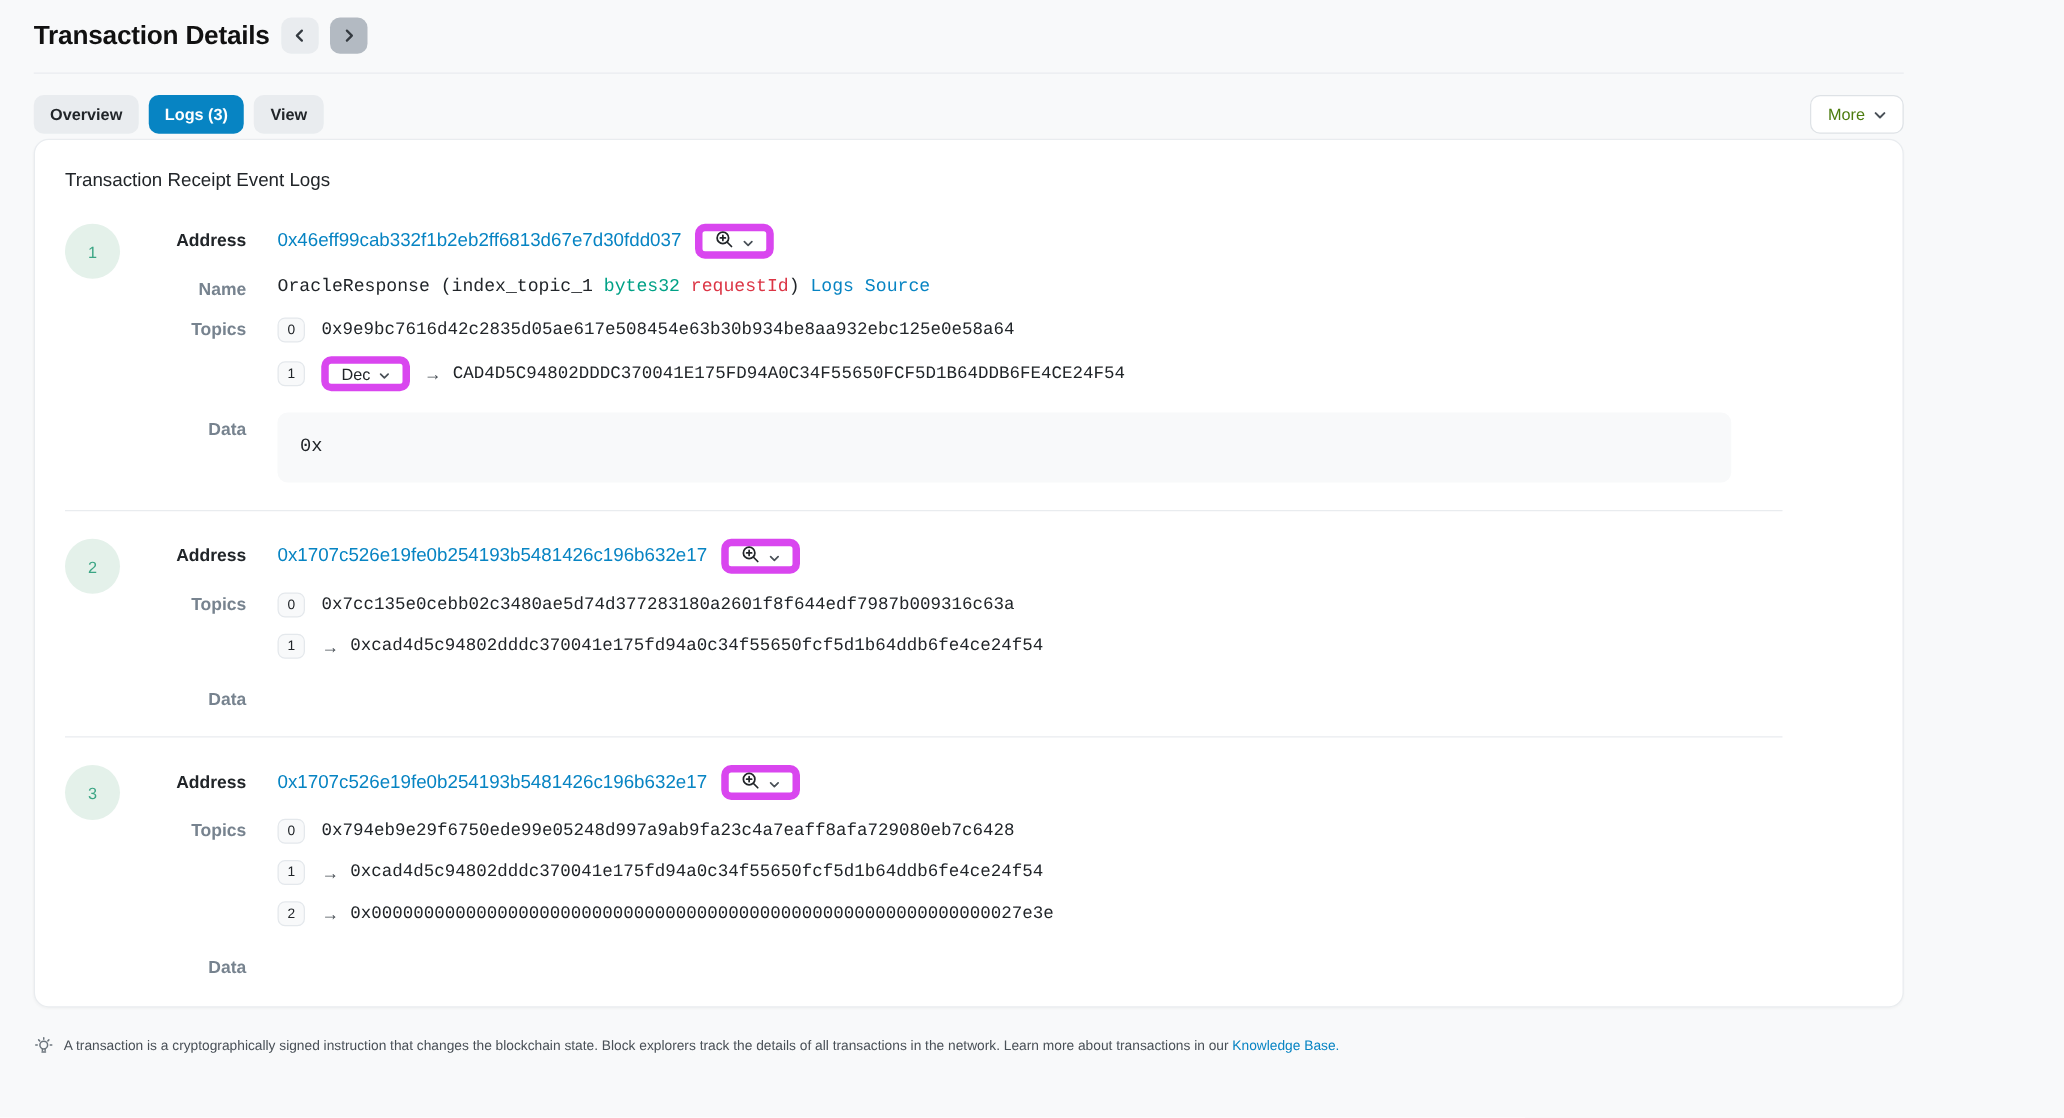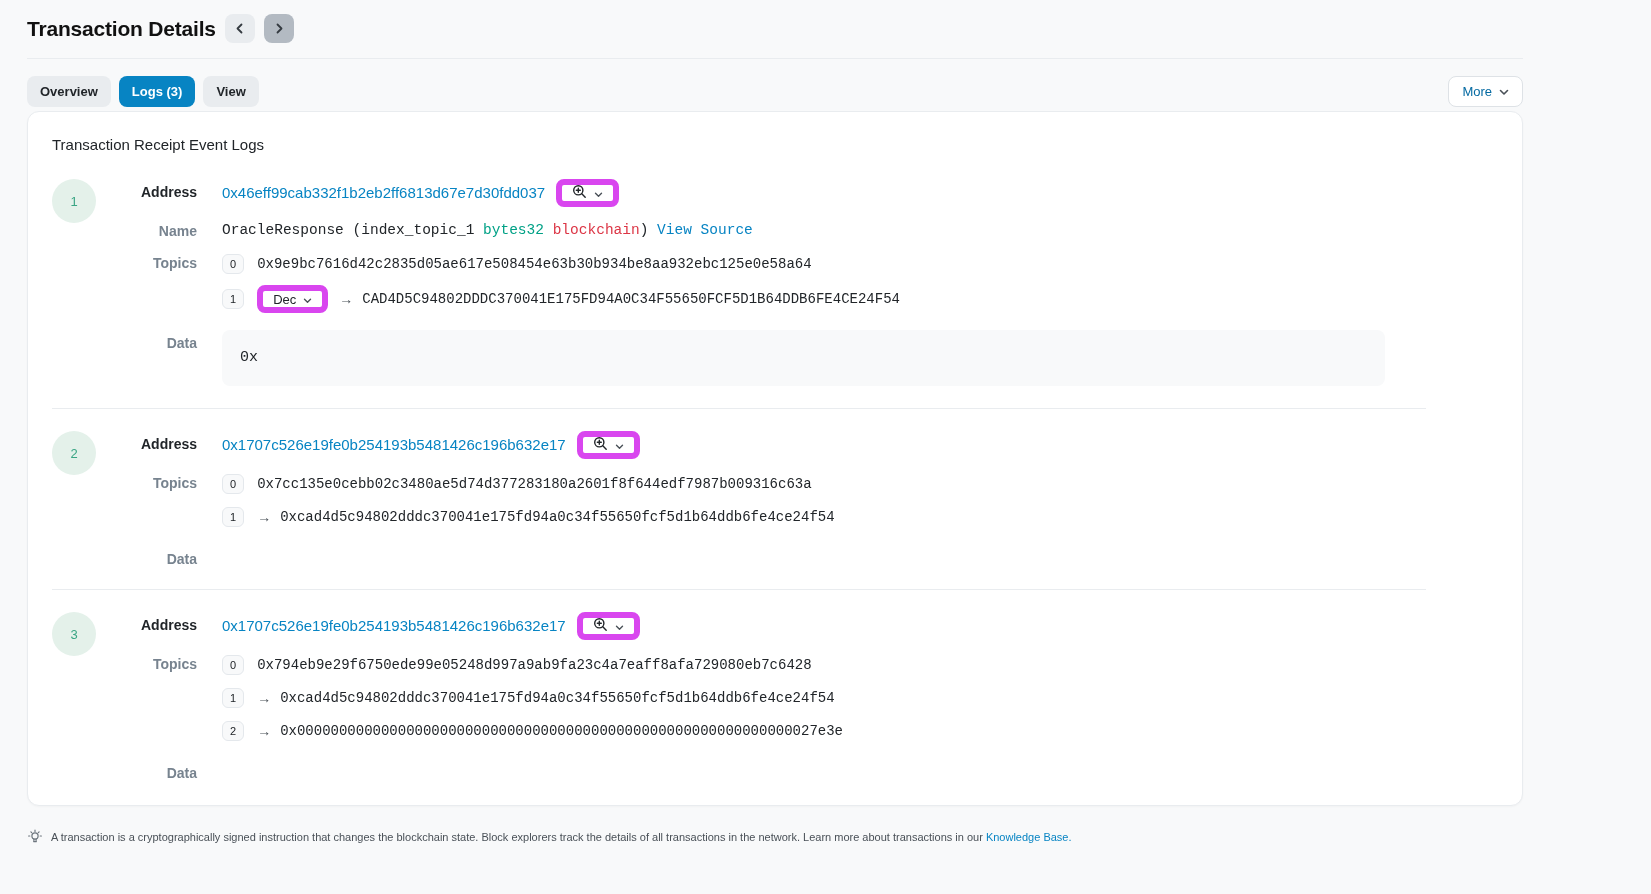--- a/index.html
+++ b/index.html
@@ -28,21 +28,21 @@
   
   .tabs-row { display: flex; justify-content: space-between; align-items: center; margin-bottom: 4px; }
   .tabs { display: flex; gap: 8px; }
   .tab {
     border: none; border-radius: 8px; background: #e9ecef; color: #212529;
     font-family: inherit; font-weight: 700; font-size: 13px; padding: 8px 13px; cursor: pointer;
   }
   .tab.active { background: var(--accent, #0784c3); color: #ffffff; }
   .more-btn {
     background: #fff; border: 1px solid #dee2e6; border-radius: 8px;
-    padding: 7px 13px; font-family: inherit; font-size: 13px; color: #0369a1;
+    padding: 7px 13px; font-family: inherit; font-size: 13px; color: #4d7c0f;
     display: inline-flex; align-items: flex-start; gap: 7px; cursor: pointer;
   }
 
   
   .card {
     background: #fff; border: 1px solid #e9ecef; border-radius: 12px;
     padding: 24px; box-shadow: 0 1px 2px rgba(0,0,0,0.03);
   }
   .card-heading { font-size: 15px; font-weight: 500; margin: 0 0 26px; color: #212529; }
 
@@ -174,21 +174,21 @@
                 <svg width="9" height="6" viewBox="0 0 10 7">
                     <path class="chev-sm" d="M1.5 1.5 L5 5 L8.5 1.5"></path>
                   </svg>
               </span>
             </button>
           </div>
         </div>
         <div class="row">
           <div class="label">Name</div>
           <div class="value mono name-line">
-            <span>OracleResponse (index_topic_1 </span><span class="t-green">bytes32</span><span class="t-red"> blockchain</span><span>) </span><a class="link">View Source</a>
+            <span>OracleResponse (index_topic_1 </span><span class="t-green">bytes32</span><span class="t-red"> requestId</span><span>) </span><a class="link">Logs Source</a>
           </div>
         </div>
         <div class="row">
           <div class="label">Topics</div>
           <div class="value topics">
             <div class="topic">
               <span class="badge">0</span>
               <span class="mono topic-value">0x9e9bc7616d42c2835d05ae617e508454e63b30b934be8aa932ebc125e0e58a64</span>
             </div>
             <div class="topic">

